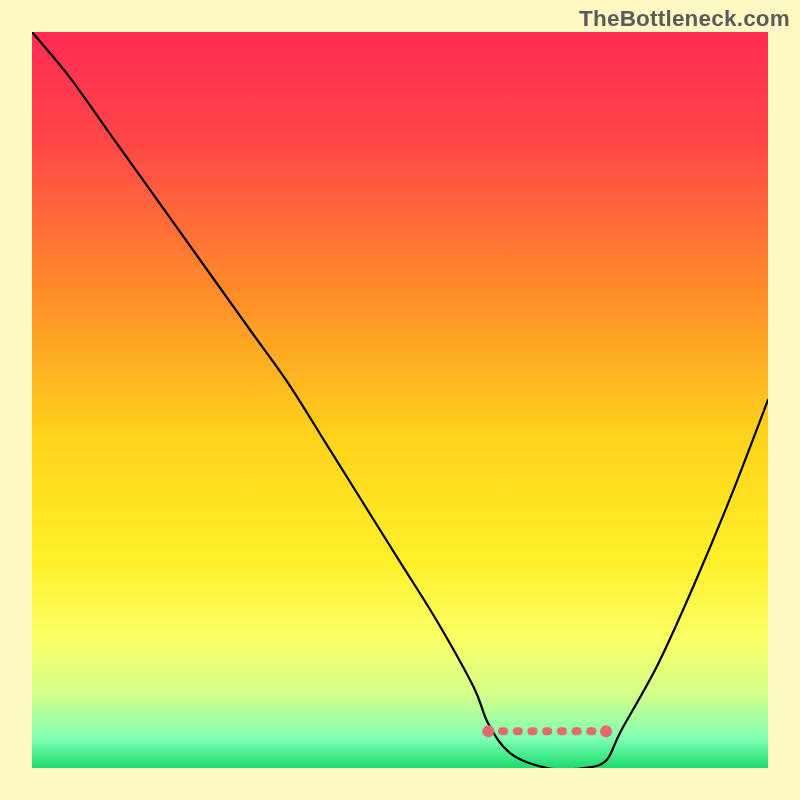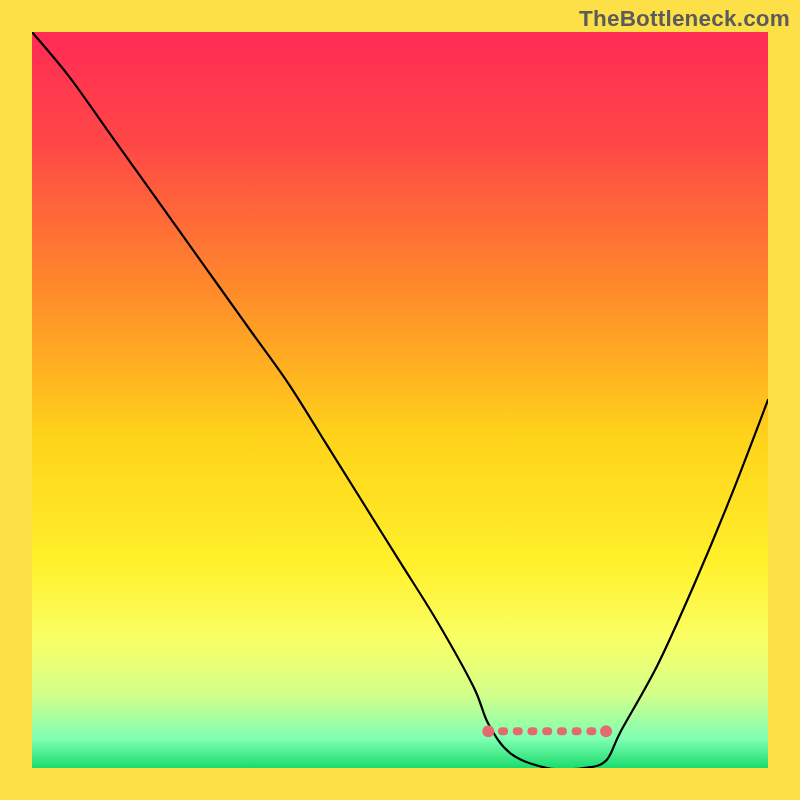--- a/index.html
+++ b/index.html
@@ -9,21 +9,21 @@
     height: 800px;
     background: #000;
     overflow: hidden;
   }
   .frame {
     position: absolute;
     left: 0;
     top: 0;
     width: 800px;
     height: 800px;
-    background: #fde047;
+    background: #fef9c3;
   }
   .plot {
     position: absolute;
     left: 32px;
     top: 32px;
     width: 736px;
     height: 736px;
     overflow: hidden;
   }
   .watermark {

